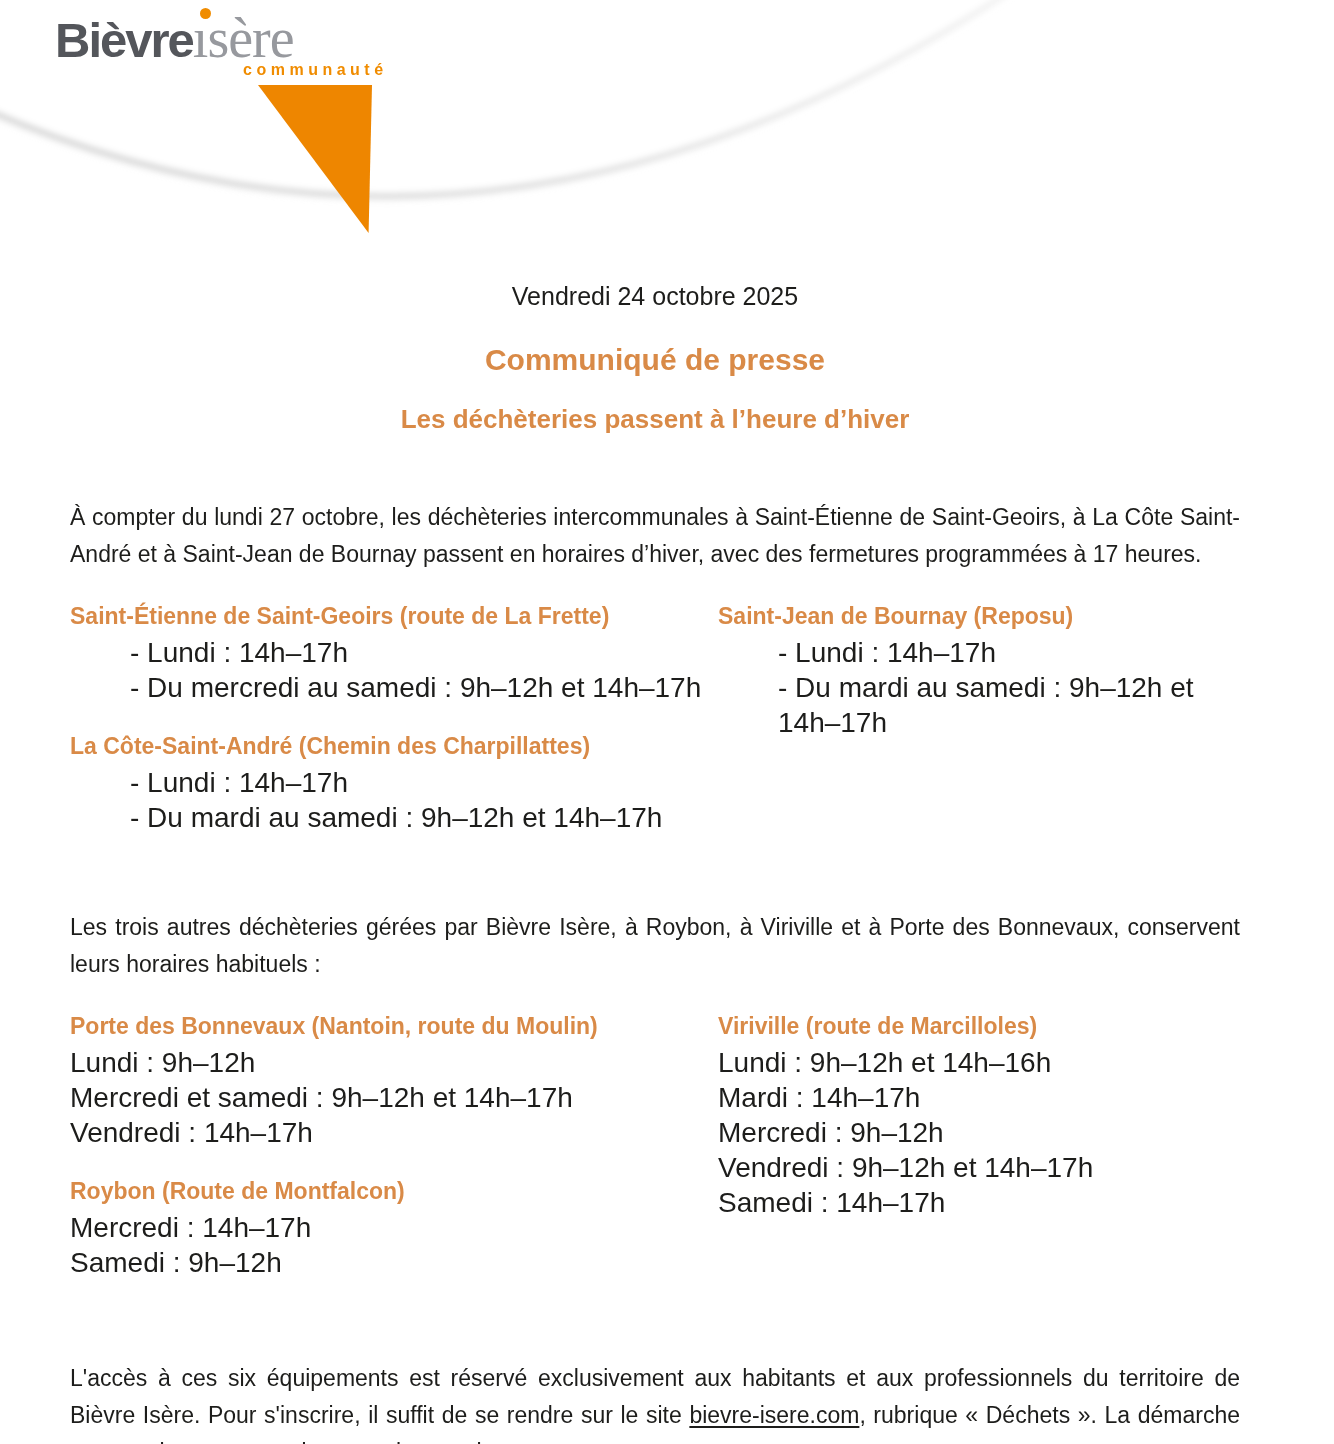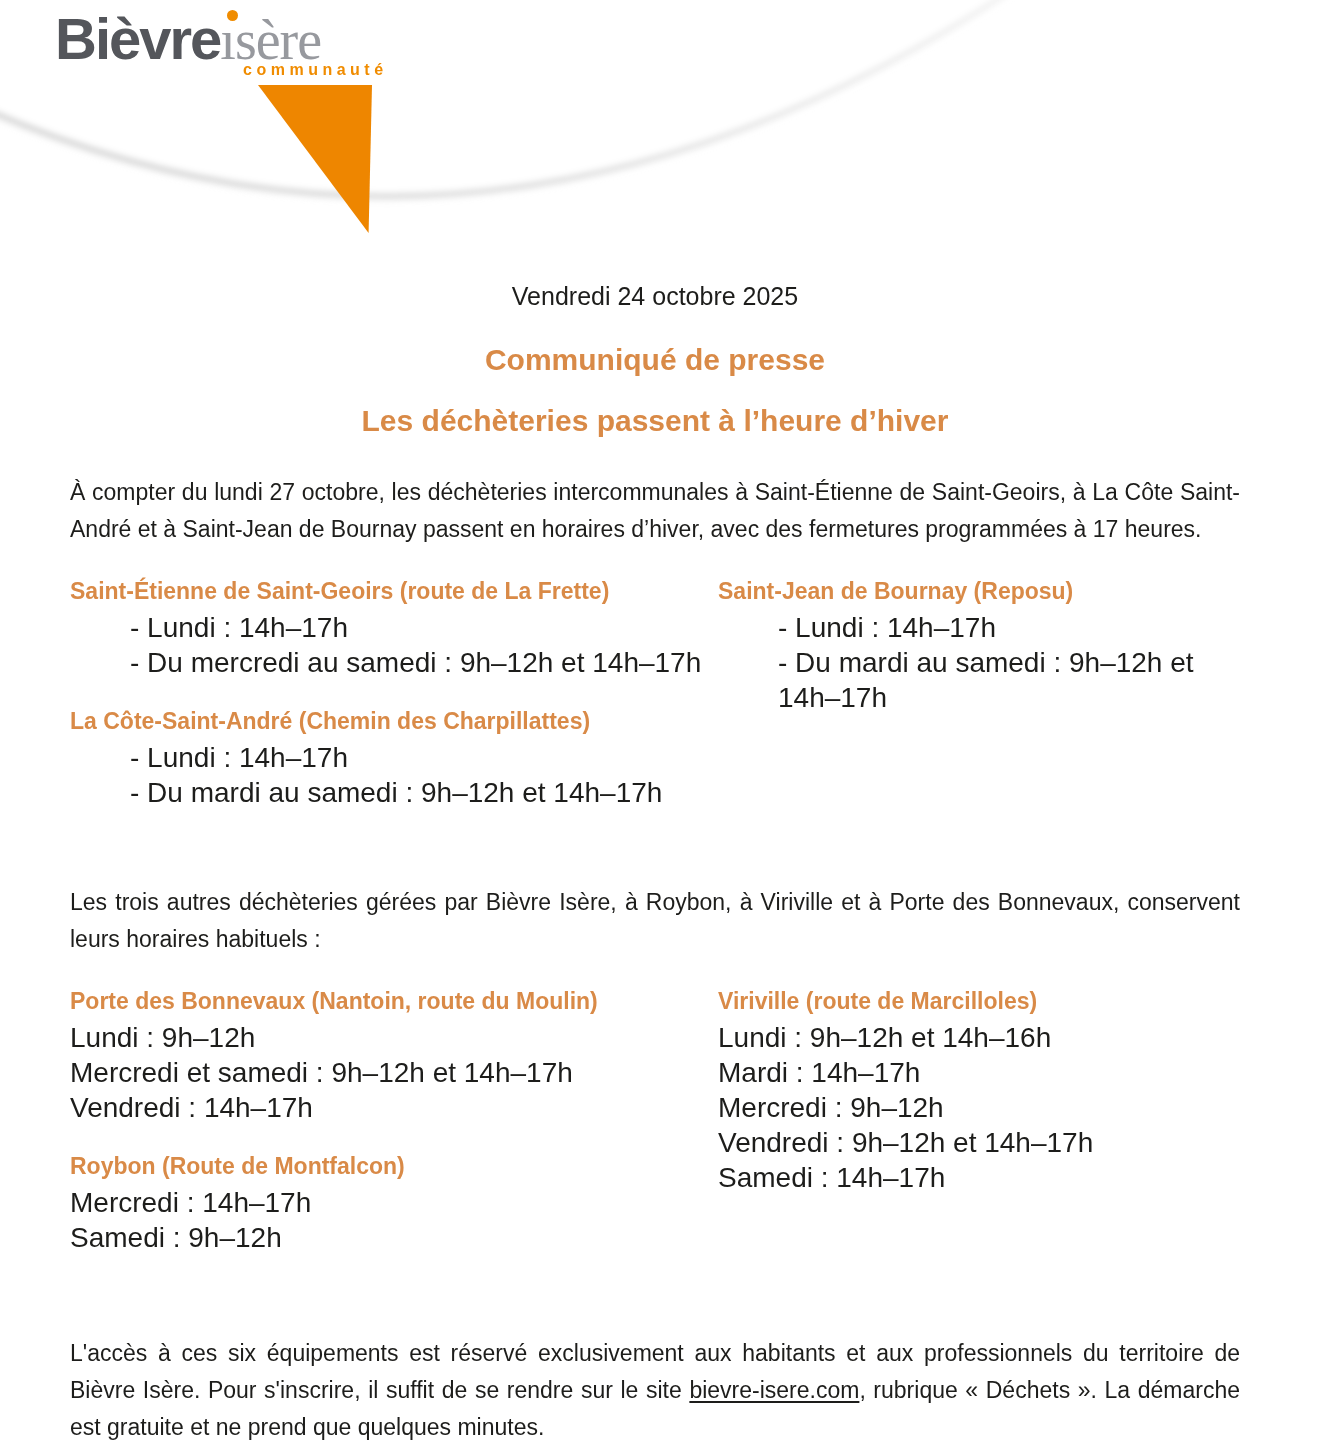--- a/index.html
+++ b/index.html
@@ -11,21 +11,21 @@
     overflow:hidden;
     font-family:"Liberation Sans","DejaVu Sans",sans-serif;
     color:#1d1d1b;
   }
   
   .header{position:absolute;top:0;left:0;width:1334px;height:262px;}
   .swoosh{position:absolute;top:0;left:0;pointer-events:none;}
   .logo{position:absolute;top:10px;left:55px;white-space:nowrap;line-height:1;}
   .logo .bold{
     font-family:"Liberation Sans","DejaVu Sans",sans-serif;
-    font-weight:700;font-size:58px;letter-spacing:-2px;color:#54565b;
+    font-weight:700;font-size:49px;letter-spacing:-2px;color:#54565b;
   }
   .logo .serif{
     position:relative;
     font-family:"Liberation Serif","DejaVu Serif",serif;
     font-weight:400;font-size:56px;color:#97999e;letter-spacing:-1px;
   }
   .logo .i-dot{
     position:absolute;left:7px;top:1px;width:11px;height:11px;border-radius:50%;
     background:#f08c00;
   }
@@ -35,22 +35,22 @@
   }
   .logo-triangle{
     position:absolute;top:85px;left:258px;width:114px;height:148px;
     background:#ee8600;
     clip-path:polygon(0 0,100% 0,97% 100%);
   }
   
   .content{position:absolute;top:262px;left:70px;width:1170px;}
   .date-line{margin:20px 0 0 0;text-align:center;font-size:25px;color:#1d1d1b;}
   .title{margin:32px 0 0 0;text-align:center;font-size:30px;font-weight:700;color:#d98a47;}
-  .subtitle{margin:27px 0 0 0;text-align:center;font-size:30px;font-weight:700;color:#d98a47;}
-  .para{margin:36px 0 0 0;font-size:23px;line-height:37px;text-align:justify;}
+  .subtitle{margin:27px 0 0 0;text-align:center;font-size:26px;font-weight:700;color:#d98a47;}
+  .para{margin:64px 0 0 0;font-size:23px;line-height:37px;text-align:justify;}
   .para.middle{margin-top:50px;}
   .para.closing{margin-top:56px;}
   .cols{display:grid;grid-template-columns:648px 1fr;margin-top:26px;}
   .facility{margin:0 0 24px 0;}
   .facility-title{font-size:23px;font-weight:700;color:#d98a47;line-height:34px;margin:0;}
   .facility ul{list-style:none;margin:2px 0 0 0;padding:0;}
   .facility li{font-size:28px;line-height:35px;}
   .facility.dashed li{padding-left:60px;}
   .link{text-decoration:underline;text-underline-offset:3px;color:#1d1d1b;}
 </style>

